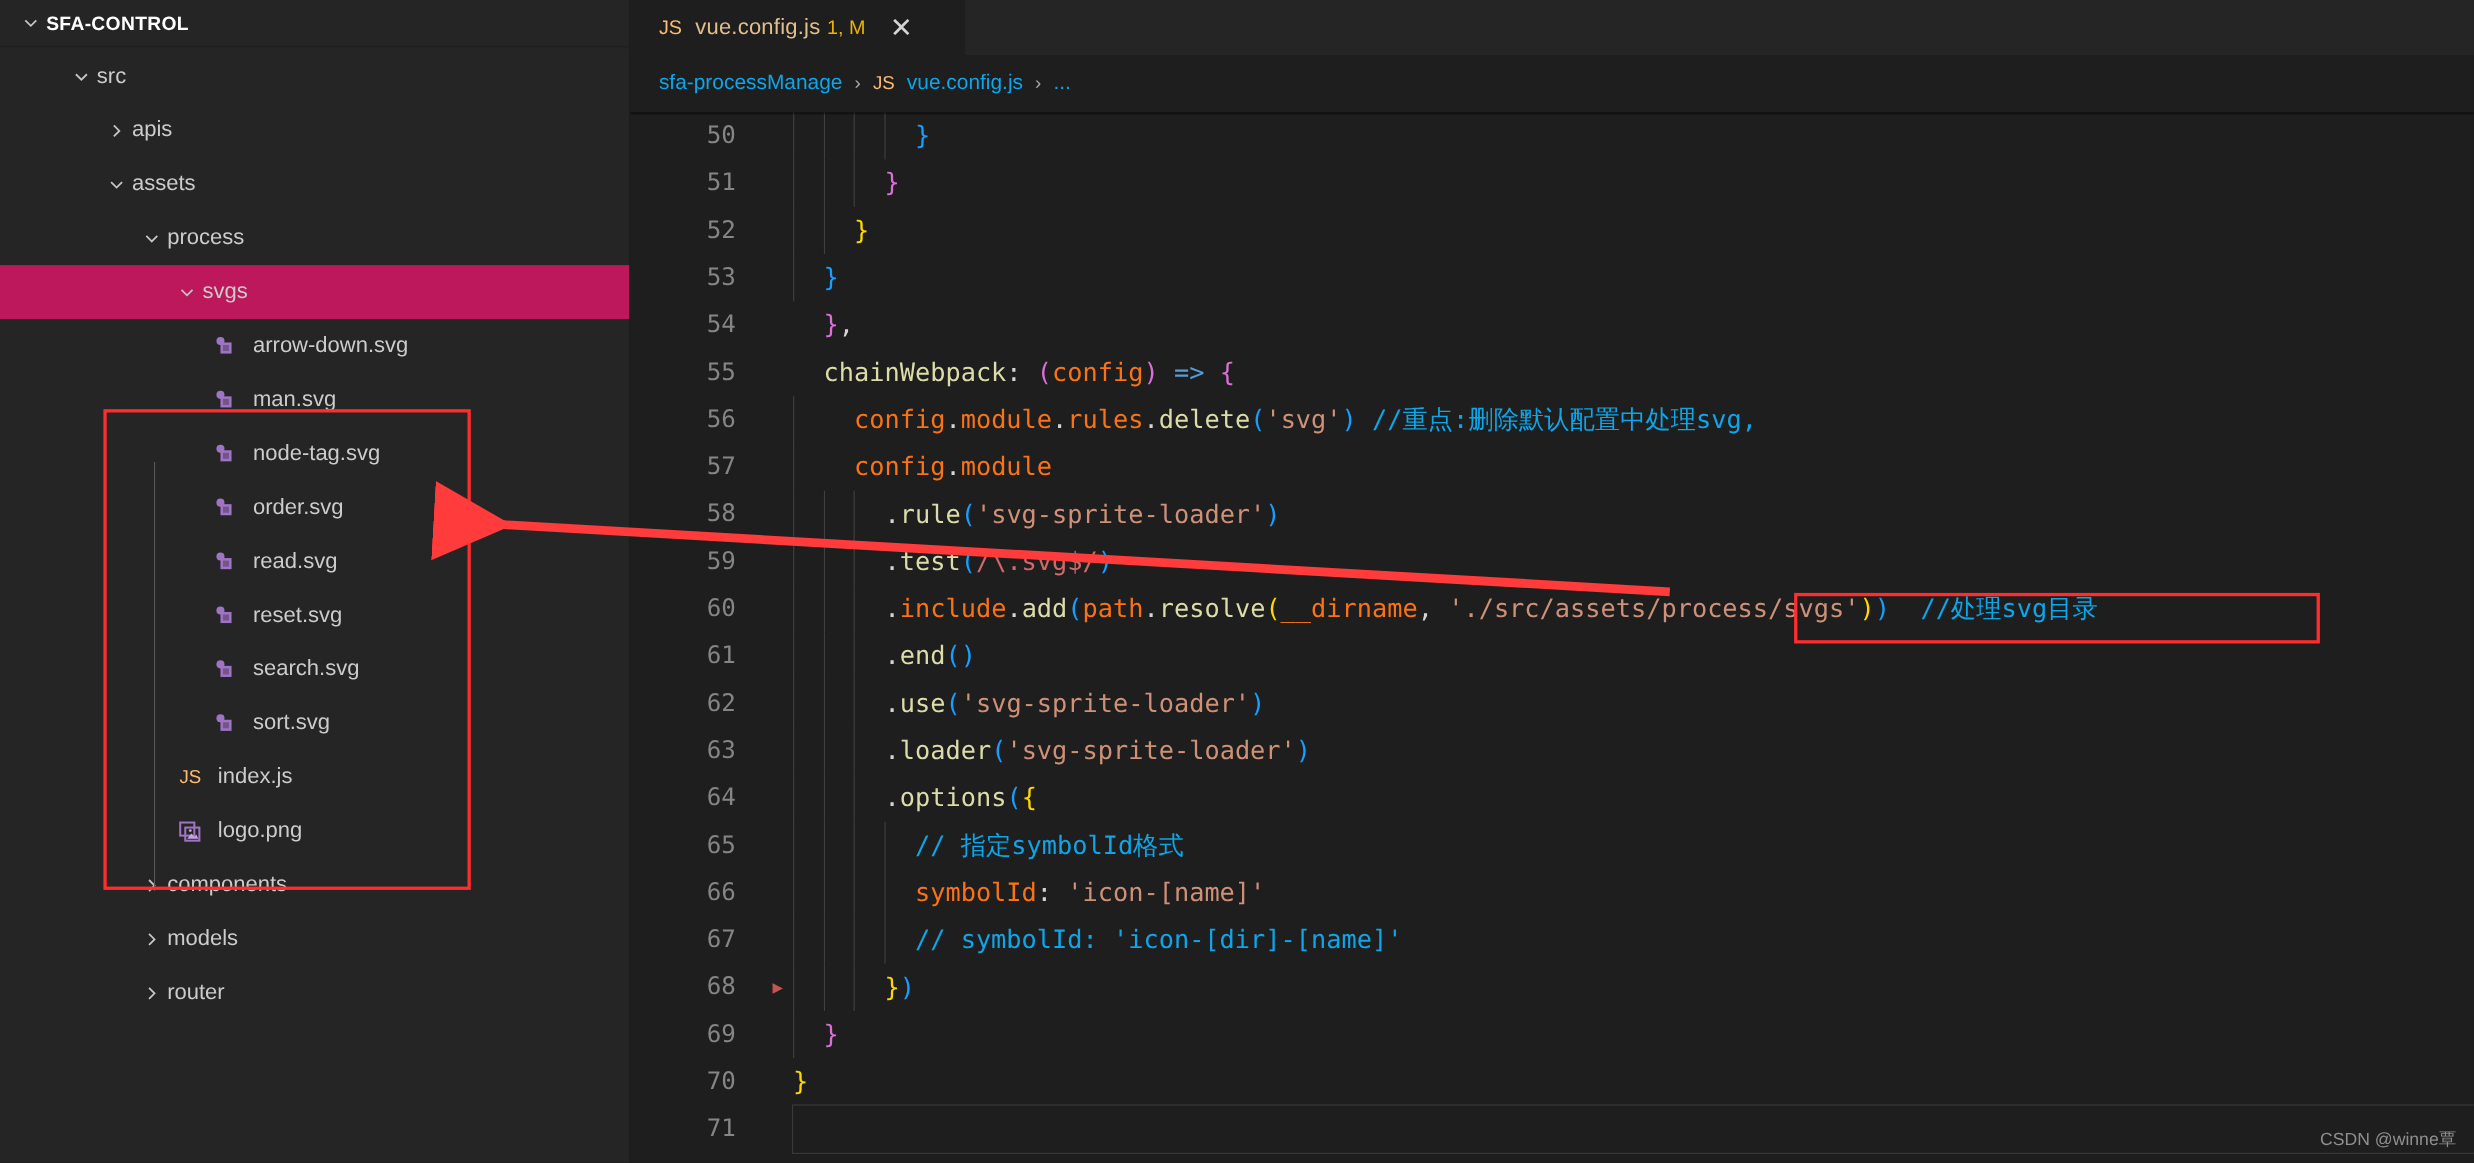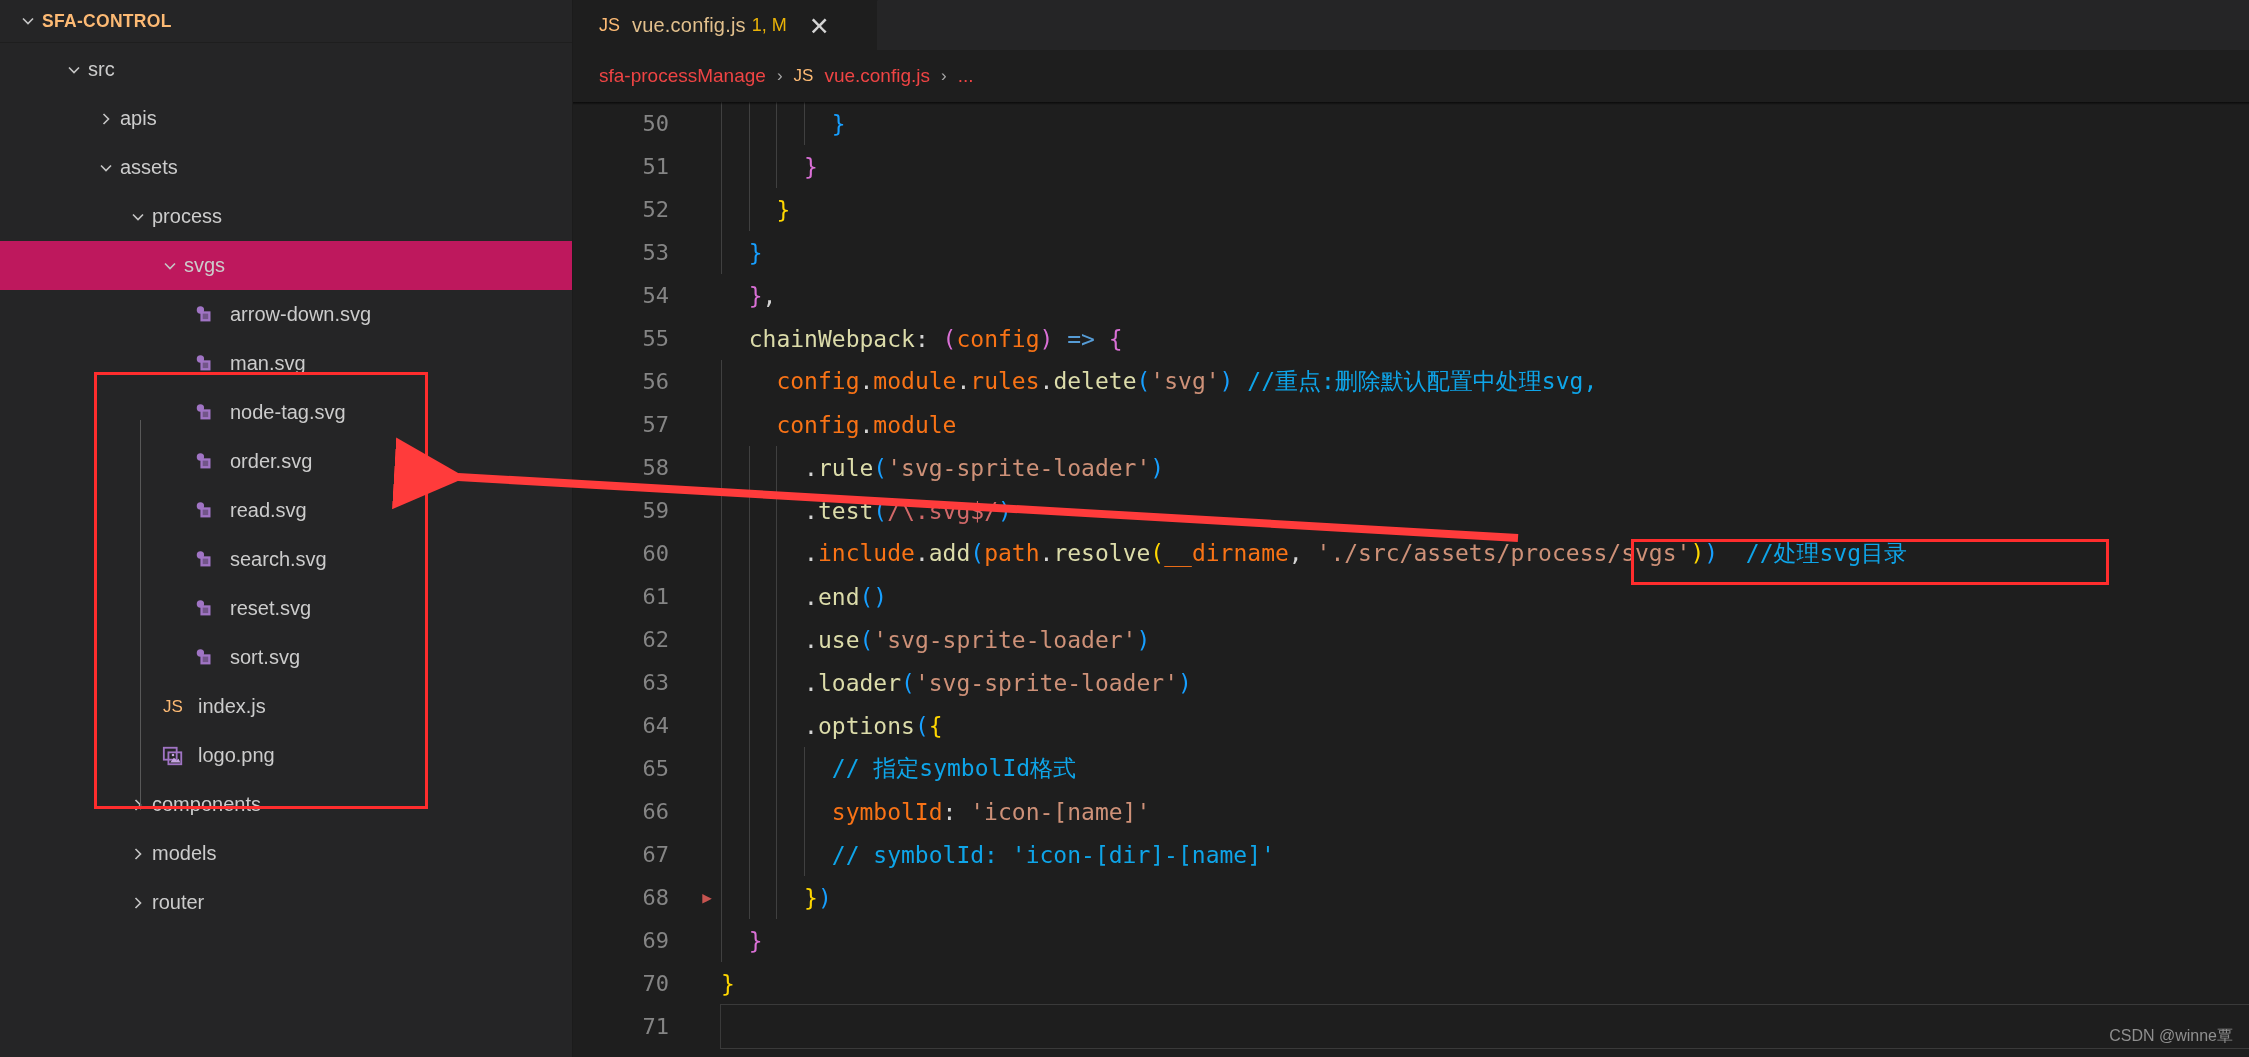--- a/index.html
+++ b/index.html
@@ -51,21 +51,21 @@
     height: 43px;
     display: flex;
     align-items: center;
     padding-left: 14px;
     background: #252526;
     border-bottom: 1px solid #1e1e1e;
   }
   .root-label {
     font-size: 17.5px;
     font-weight: bold;
-    color: #fdba74;
+    color: #ffffff;
     letter-spacing: .3px;
   }
   .tree {
     padding-top: 2px;
   }
   .tree-row {
     height: 49px;
     display: flex;
     align-items: center;
     color: #cccccc;
@@ -153,21 +153,21 @@
     height: 52px;
     display: flex;
     align-items: center;
     padding-left: 26px;
     gap: 11px;
     background: #1e1e1e;
     font-size: 19px;
     color: #a9a9a9;
   }
   .breadcrumb .sep { color: #a9a9a9; font-size: 17px; }
-  .breadcrumb .crumb { color: #ef4444; }
+  .breadcrumb .crumb { color: #0ea5e9; }
   .breadcrumb .js-badge { font-size: 17px; }
 
   
   .code-area {
     flex: 1 1 auto;
     position: relative;
     overflow: hidden;
     font-family: "DejaVu Sans Mono", monospace;
     font-size: 23px;
   }
@@ -373,32 +373,32 @@
         </div>
         <div class="tree-row">
           <span class="spacer" style="width: 188px;"></span>
           <span class="file-icon">
             <svg width="22" height="22" viewBox="0 0 24 24">
               <circle cx="7" cy="6.5" r="4" fill="#a074c4"></circle>
               <rect x="7" y="8" width="11" height="11" fill="#a074c4"></rect>
               <rect x="9.5" y="10.5" width="6" height="6" fill="#1e1e1e" opacity=".35"></rect>
             </svg>
           </span>
+          <span class="label">reset.svg</span>
+        </div>
+        <div class="tree-row">
+          <span class="spacer" style="width: 188px;"></span>
+          <span class="file-icon">
+            <svg width="22" height="22" viewBox="0 0 24 24">
+              <circle cx="7" cy="6.5" r="4" fill="#a074c4"></circle>
+              <rect x="7" y="8" width="11" height="11" fill="#a074c4"></rect>
+              <rect x="9.5" y="10.5" width="6" height="6" fill="#1e1e1e" opacity=".35"></rect>
+            </svg>
+          </span>
           <span class="label">search.svg</span>
-        </div>
-        <div class="tree-row">
-          <span class="spacer" style="width: 188px;"></span>
-          <span class="file-icon">
-            <svg width="22" height="22" viewBox="0 0 24 24">
-              <circle cx="7" cy="6.5" r="4" fill="#a074c4"></circle>
-              <rect x="7" y="8" width="11" height="11" fill="#a074c4"></rect>
-              <rect x="9.5" y="10.5" width="6" height="6" fill="#1e1e1e" opacity=".35"></rect>
-            </svg>
-          </span>
-          <span class="label">reset.svg</span>
         </div>
         <div class="tree-row">
           <span class="spacer" style="width: 188px;"></span>
           <span class="file-icon">
             <svg width="22" height="22" viewBox="0 0 24 24">
               <circle cx="7" cy="6.5" r="4" fill="#a074c4"></circle>
               <rect x="7" y="8" width="11" height="11" fill="#a074c4"></rect>
               <rect x="9.5" y="10.5" width="6" height="6" fill="#1e1e1e" opacity=".35"></rect>
             </svg>
           </span>

